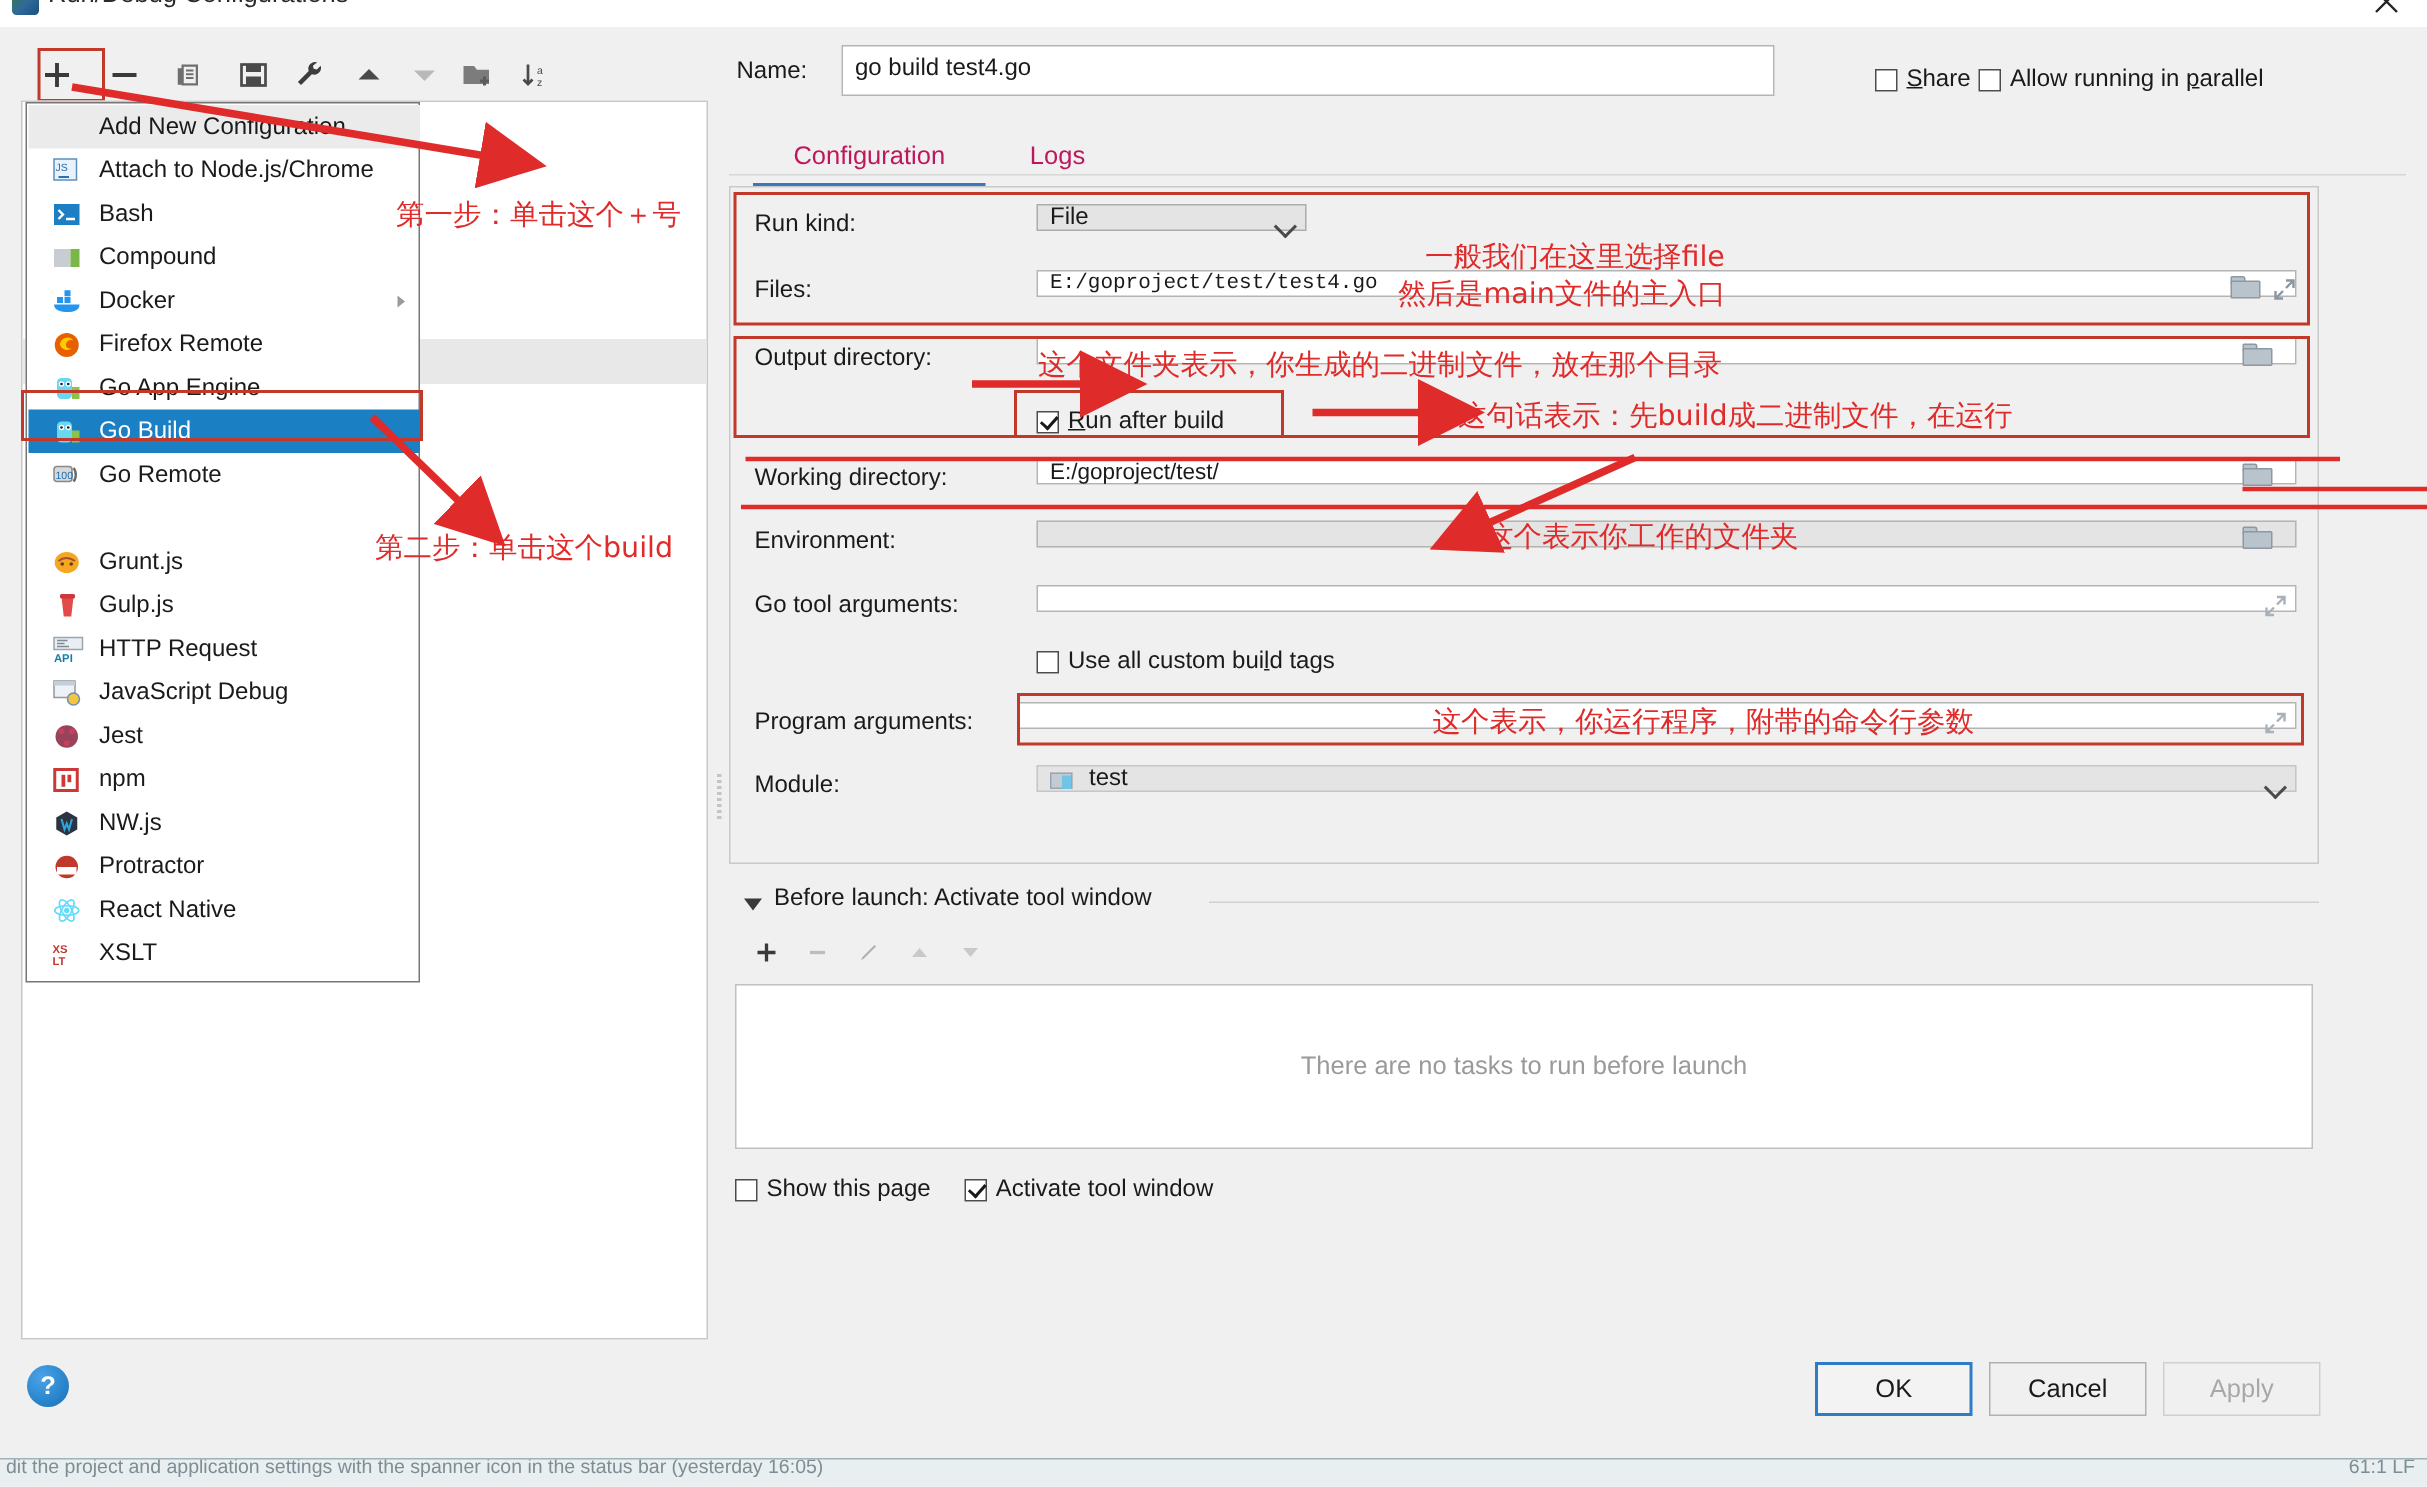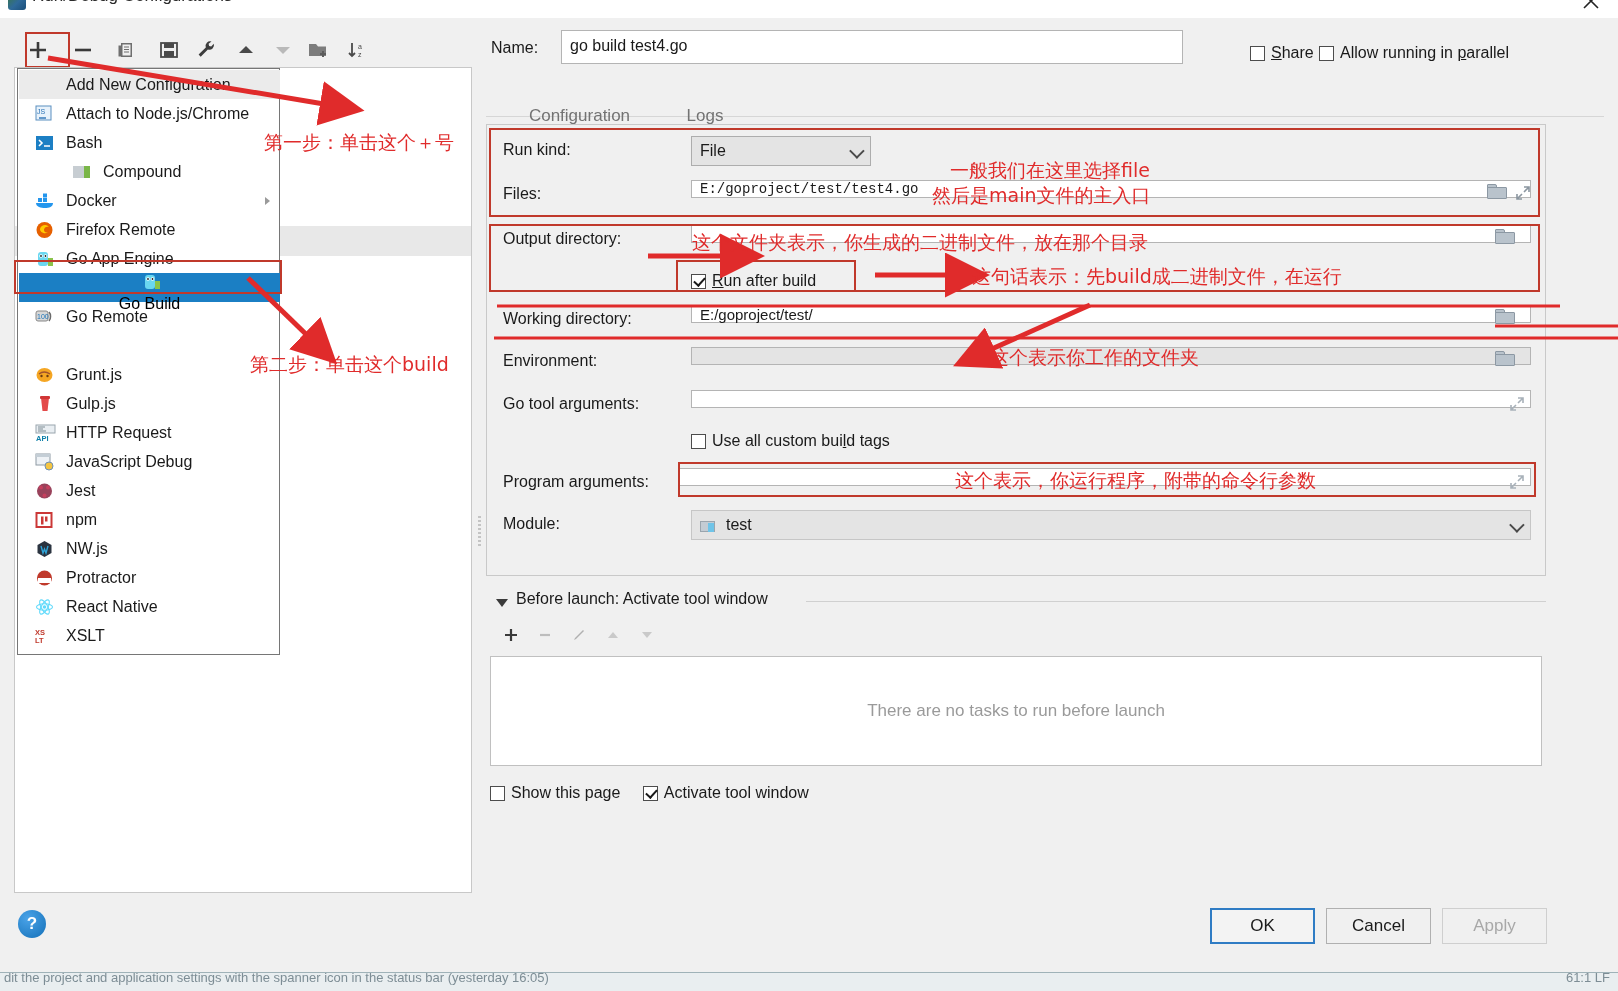--- a/index.html
+++ b/index.html
@@ -30,21 +30,21 @@
   .leftpanel{position:absolute;left:14px;top:67px;width:458px;height:826px;background:#ffffff;border:1px solid #c8c8c8;box-sizing:border-box;}
   .lp-row{position:absolute;left:0;width:456px;height:30px;background:#e8e8e8;}
 
   
   .popup{position:absolute;left:17px;top:68px;width:263px;height:587px;background:#ffffff;border:1px solid #767676;box-sizing:border-box;z-index:40;}
   .pi{position:absolute;left:1px;width:261px;height:29px;display:flex;align-items:center;font-size:16px;color:#1a1a1a;}
   .pi .ico{width:22px;height:18px;margin-left:16px;margin-right:9px;flex:0 0 22px;position:relative;}
   .pi .lbl{white-space:nowrap;}
   .pi.first{background:#ebebeb;}
   .pi.first .lbl{margin-left:47px;}
-  .pi.sel{background:#1b7fc4;color:#000000;flex-direction:column;}
+  .pi.sel{background:#1b7fc4;color:#ffffff;}
   .pi .arrow{position:absolute;right:10px;top:11px;width:0;height:0;border-left:5px solid #9a9a9a;border-top:4px solid transparent;border-bottom:4px solid transparent;}
   .gobuild-hl{position:absolute;left:14px;top:260px;width:268px;height:34px;border:2px solid #c0392b;box-sizing:border-box;z-index:41;pointer-events:none;}
 
   
   .splitter{position:absolute;left:474px;top:68px;width:12px;height:826px;background:#f0f0f0;}
   .splitter .grip{position:absolute;left:4px;top:448px;width:3px;height:32px;
      background:repeating-linear-gradient(to bottom,#c4c4c4 0 2px,transparent 2px 4px);}
 
   
   .right{position:absolute;left:486px;top:24px;width:1118px;height:870px;}
@@ -57,31 +57,31 @@
   .cb{display:inline-flex;align-items:center;font-size:16px;}
   .box{width:15px;height:15px;border:1px solid #4c4c4c;background:#fff;box-sizing:border-box;
     display:inline-block;position:relative;margin-right:6px;vertical-align:-2px;}
   .box.checked::after{content:"";position:absolute;left:4px;top:0px;width:5px;height:9px;
     border:solid #1a1a1a;border-width:0 2px 2px 0;transform:rotate(42deg);}
   .share{position:absolute;left:744px;top:14px;padding-left:20px;}
   .parallel{position:absolute;left:833px;top:14px;}
   .u{text-decoration:underline;}
 
   .tabs{position:absolute;left:0;top:58px;width:1118px;height:38px;}
-  .tab{position:absolute;top:16px;height:36px;display:flex;align-items:center;justify-content:center;font-size:17px;color:#737373;}
+  .tab{position:absolute;top:4px;height:36px;display:flex;align-items:center;justify-content:center;font-size:17px;color:#be185d;}
   .tab.active{border-bottom:3px solid #3b77bd;}
   .tabline{position:absolute;left:0;top:34px;width:1118px;height:1px;background:#d6d6d6;}
 
   .form{position:absolute;left:0;top:100px;width:1060px;height:452px;background:#f0f0f0;border:1px solid #c9c9c9;box-sizing:border-box;}
   .flbl{position:absolute;font-size:16px;color:#1a1a1a;white-space:nowrap;}
   .fin{position:absolute;height:18px;background:#ffffff;border:1px solid #b4b4b4;box-sizing:border-box;
        font-size:15px;padding:4px 8px;color:#1a1a1a;display:flex;align-items:center;}
   .fin.gray{background:#e4e4e4;}
   .fin.mono{font-family:"Liberation Mono","DejaVu Sans Mono",monospace;font-size:14px;}
-  .combo{position:absolute;height:30px;background:#e4e4e4;border:1px solid #adadad;box-sizing:border-box;
+  .combo{position:absolute;height:18px;background:#e4e4e4;border:1px solid #adadad;box-sizing:border-box;
        font-size:16px;padding:3px 8px;color:#1a1a1a;display:flex;align-items:center;}
   .chev{position:absolute;right:9px;top:10px;width:9px;height:9px;border-right:2px solid #4a4a4a;border-bottom:2px solid #4a4a4a;transform:rotate(45deg) translateY(-2px);}
   .fld-ico{position:absolute;width:22px;height:18px;}
   .exp-ico{position:absolute;width:16px;height:16px;}
 
   
   .folder{position:relative;width:20px;height:15px;}
   .folder .b{position:absolute;left:0;bottom:0;width:20px;height:12px;background:#b9c3cc;border:1px solid #8c98a3;box-sizing:border-box;border-radius:1px;}
   .folder .t{position:absolute;left:0;top:0;width:10px;height:5px;background:#b9c3cc;border:1px solid #8c98a3;box-sizing:border-box;border-radius:1px 2px 0 0;}
 
@@ -211,21 +211,21 @@
           </svg></span>
         <span class="lbl">Attach to Node.js/Chrome</span>
       </div>
       <div class="pi" style="top: 59px;">
         <span class="ico"><svg width="20" height="18" viewBox="0 0 20 18">
             <rect x="1" y="2" width="17" height="14" fill="#1c7fc4"></rect>
             <path d="M4 6l3 3-3 3M9 12h6" stroke="#fff" stroke-width="1.6" fill="none"></path>
           </svg></span>
         <span class="lbl">Bash</span>
       </div>
-      <div class="pi" style="top: 88px; margin-left: 37px;">
+      <div class="pi" style="top: 88px;">
         <span class="ico"><svg width="20" height="18" viewBox="0 0 20 18">
             <rect x="1" y="3" width="11" height="12" fill="#c7cdd2"></rect>
             <rect x="12" y="3" width="6" height="12" fill="#7ab648"></rect>
           </svg></span>
         <span class="lbl">Compound</span>
       </div>
       <div class="pi" style="top: 117px;">
         <span class="ico"><svg width="20" height="18" viewBox="0 0 20 18">
             <rect x="3" y="6" width="4" height="4" fill="#2496ed"></rect>
             <rect x="8" y="6" width="4" height="4" fill="#2496ed"></rect>

